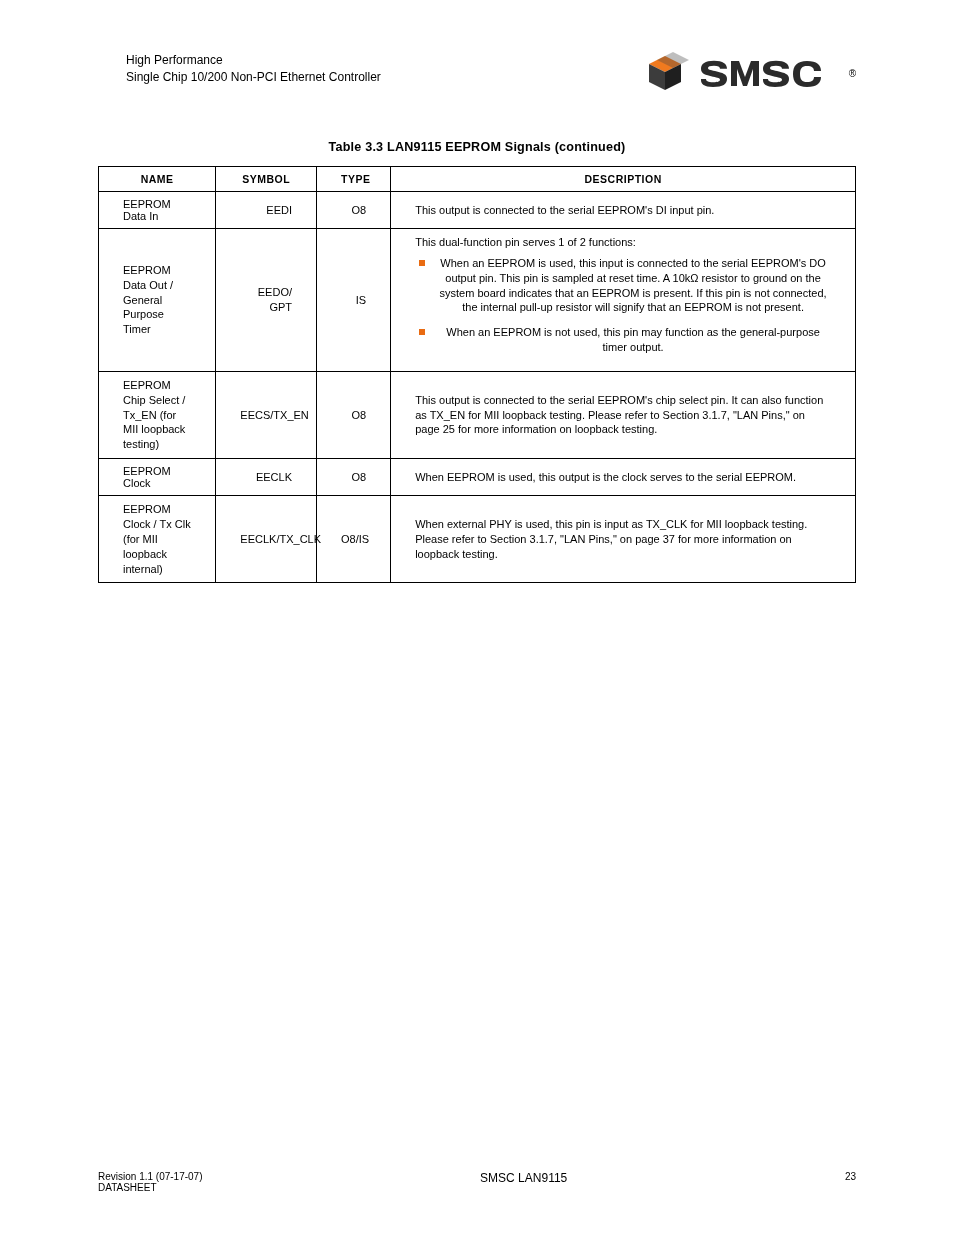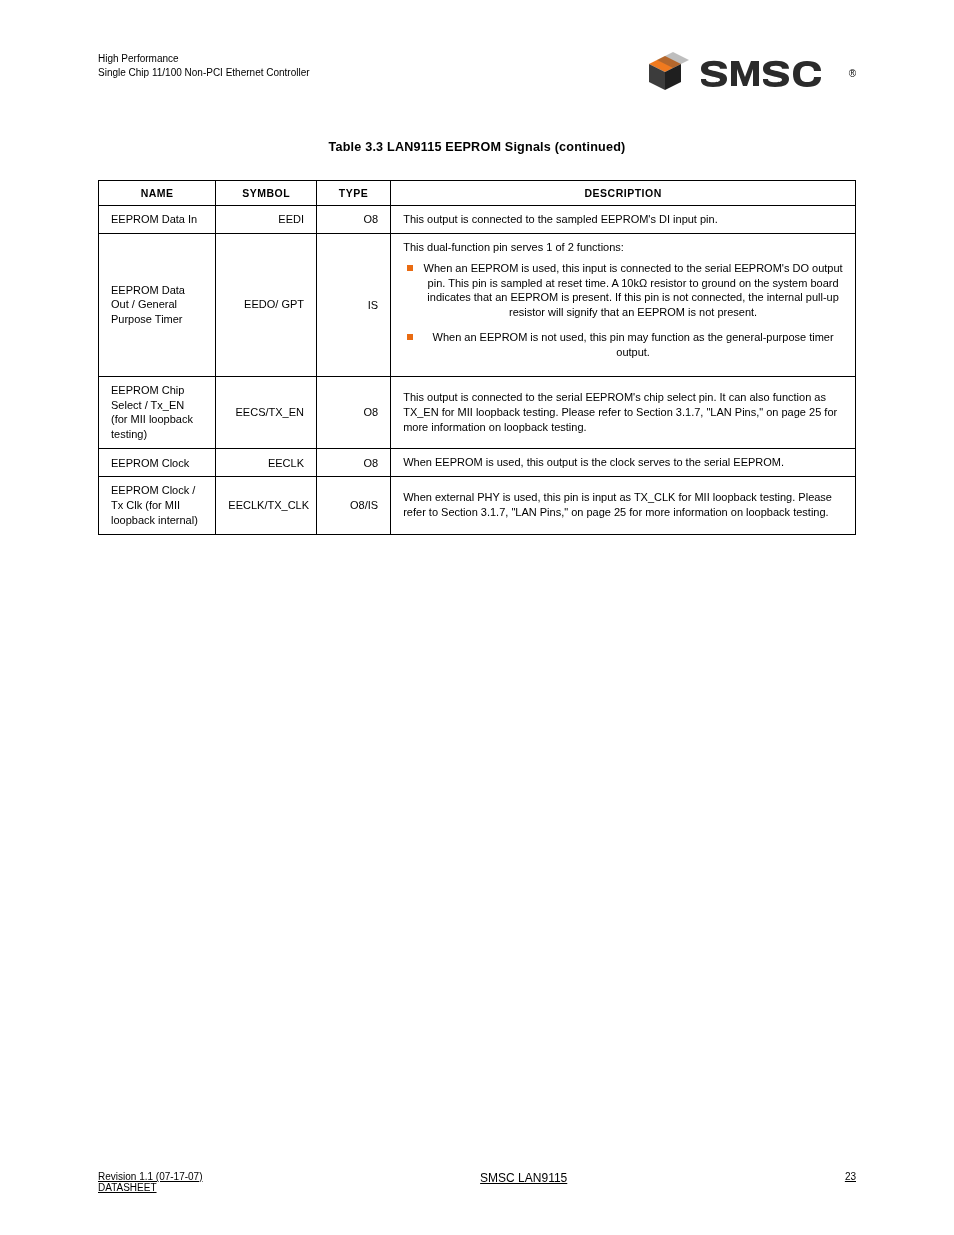--- a/index.html
+++ b/index.html
@@ -18,53 +18,54 @@
     padding: 52px 98px 40px 98px;
     position: relative;
     height: 100%;
   }
   .header {
     display: flex;
     justify-content: space-between;
     align-items: flex-start;
   }
   .header-left {
-    font-size: 10px;
+    font-size: 12px;
     line-height: 1.4;
+    margin-left: 28px;
   }
   .header-left .line1 { display:block; }
   .header-left .line2 { display:block; }
   .logo-wrap {
     display: flex;
     align-items: center;
     gap: 8px;
   }
   .logo-wrap svg { display:block; }
   .reg-mark {
     font-size: 10px;
     vertical-align: top;
     margin-left: 2px;
   }
   .table-caption {
     font-weight: bold;
     text-align: center;
     font-size: 12.6px;
     margin-top: 46px;
-    margin-bottom: 26px;
+    margin-bottom: 12px;
     letter-spacing: .2px;
   }
   table.sig {
     border-collapse: collapse;
     width: 100%;
     table-layout: fixed;
     font-size: 11px;
   }
   table.sig th, table.sig td {
     border: 1.5px solid #000;
-    padding: 6px 12px;
+    padding: 6px 24px;
     vertical-align: middle;
     margin-top: 8px;
   }
   table.sig th {
     font-weight: bold;
     font-size: 10.5px;
     text-align: center;
     vertical-align: middle;
     letter-spacing: .5px;
   }
@@ -91,34 +92,33 @@
   }
   .desc { line-height: 1.35; }
   .footer {
     position: absolute;
     left: 98px;
     right: 98px;
     bottom: 42px;
     display: flex;
     justify-content: space-between;
     font-size: 10px;
-    text-decoration: underline;
   }
   .footer .mid { font-size: 12px; }
   .multi-line { line-height:1.35; }
 </style>
 </head>
 <body>
 
 <div class="page">
 
   <div class="header">
     <div class="header-left">
       <span class="line1">High Performance</span>
-      <span class="line2">Single Chip 11/100 Non-PCI Ethernet Controller</span>
+      <span class="line2">Single Chip 10/200 Non-PCI Ethernet Controller</span>
     </div>
     <div class="logo-wrap">
       <svg width="52" height="42" viewBox="0 0 52 42">
         <polygon points="10,12 26,4 42,12 26,20" fill="#f07a1f"></polygon>
         <polygon points="10,12 26,20 26,38 10,30" fill="#3c3c3c"></polygon>
         <polygon points="42,12 26,20 26,38 42,30" fill="#1f1f1f"></polygon>
         <polygon points="18,8 34,0 50,8 34,16" fill="#444" opacity=".35"></polygon>
       </svg>
       <svg width="140" height="34" viewBox="0 0 140 34">
         <g fill="#2b2b2b">
@@ -147,21 +147,21 @@
         <th>SYMBOL</th>
         <th>TYPE</th>
         <th>DESCRIPTION</th>
       </tr>
     </thead>
     <tbody>
       <tr>
         <td>EEPROM Data In</td>
         <td class="center">EEDI</td>
         <td class="center">O8</td>
-        <td class="desc">This output is connected to the sampled EEPROM's DI input pin.</td>
+        <td class="desc">This output is connected to the serial EEPROM's DI input pin.</td>
       </tr>
 
       <tr>
         <td class="multi-line">EEPROM Data Out / General Purpose Timer</td>
         <td class="center multi-line">EEDO/ GPT</td>
         <td class="center">IS</td>
         <td class="desc">
           <span>This dual-function pin serves 1 of 2 functions:</span>
           <ul class="sq">
             <li>When an EEPROM is used, this input is connected to the serial EEPROM's DO output pin. This pin is sampled at reset time. A 10kΩ resistor to ground on the system board indicates that an EEPROM is present. If this pin is not connected, the internal pull-up resistor will signify that an EEPROM is not present.</li>
@@ -181,21 +181,21 @@
         <td>EEPROM Clock</td>
         <td class="center">EECLK</td>
         <td class="center">O8</td>
         <td class="desc">When EEPROM is used, this output is the clock serves to the serial EEPROM.</td>
       </tr>
 
       <tr>
         <td class="multi-line">EEPROM Clock / Tx Clk (for MII loopback internal)</td>
         <td class="center">EECLK/TX_CLK</td>
         <td class="center">O8/IS</td>
-        <td class="desc">When external PHY is used, this pin is input as TX_CLK for MII loopback testing. Please refer to Section 3.1.7, "LAN Pins," on page 25 for more information on loopback testing.</td>
+        <td class="desc">When external PHY is used, this pin is input as TX_CLK for MII loopback testing. Please refer to Section 3.1.7, "LAN Pins," on page 37 for more information on loopback testing.</td>
       </tr>
     </tbody>
   </table>
 
   <div class="footer">
     <div>
       <div>Revision 1.1 (07-17-07)</div>
       <div>DATASHEET</div>
     </div>
     <div class="mid">SMSC LAN9115</div>

